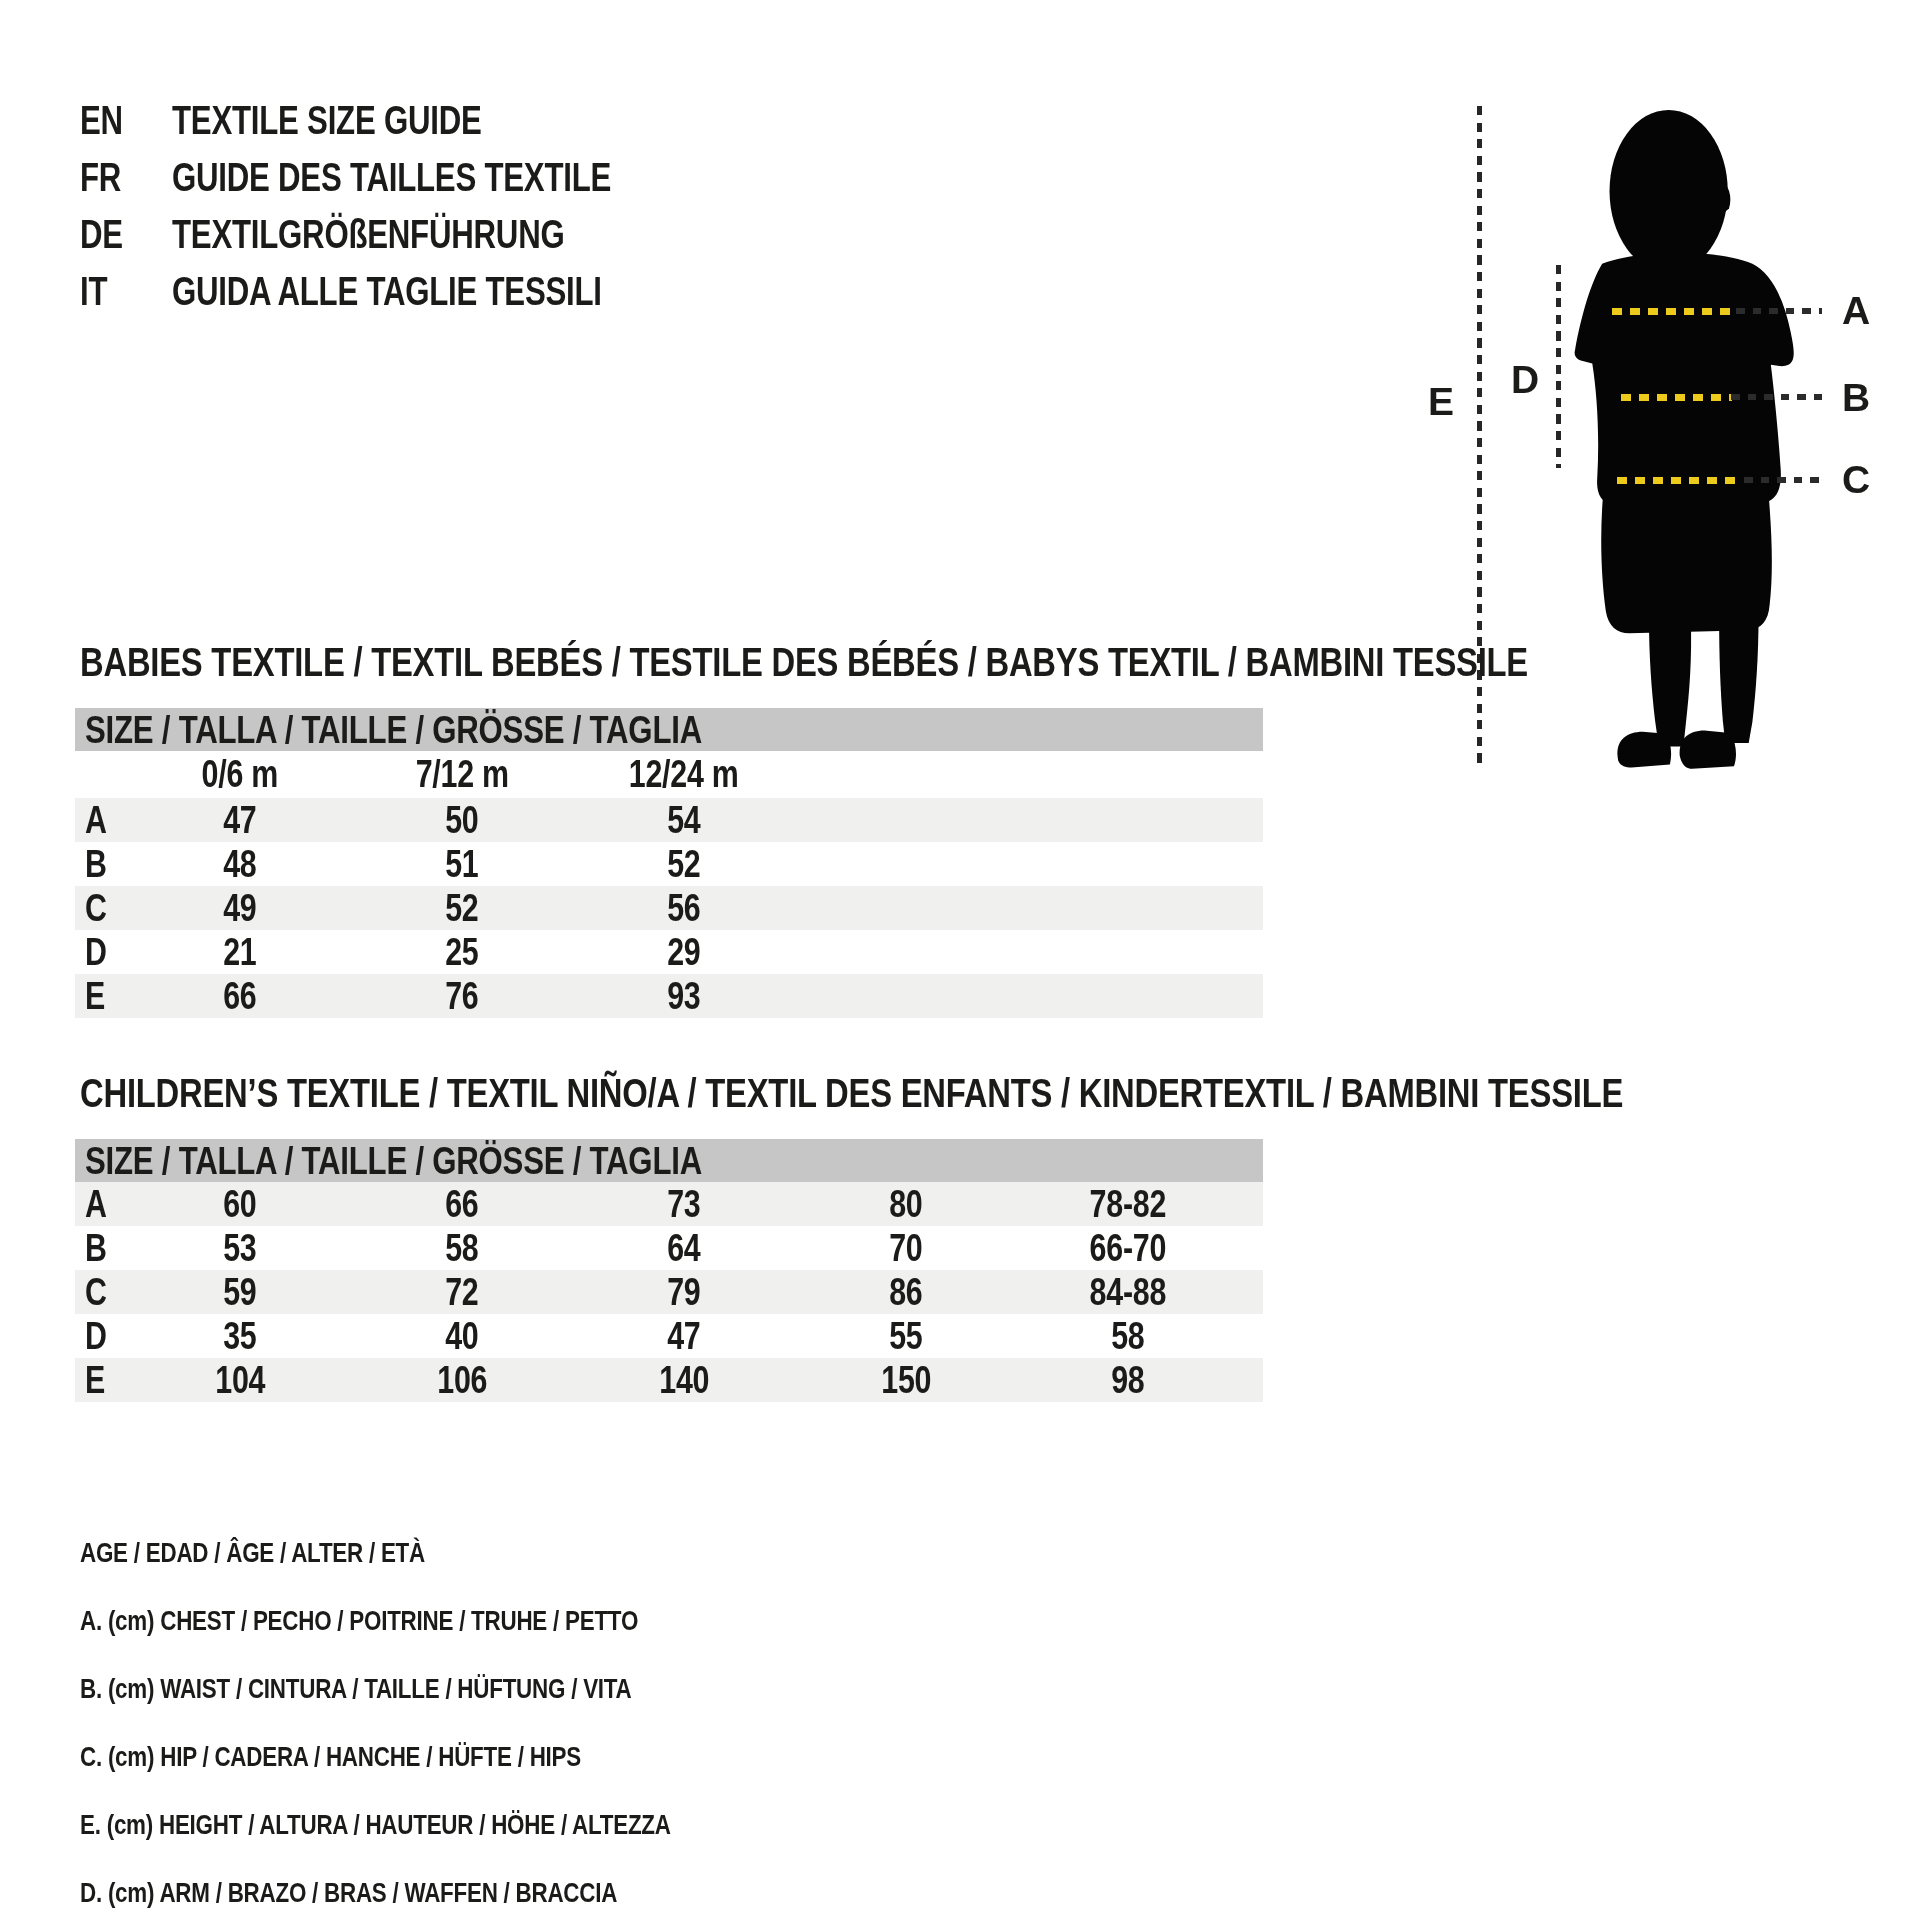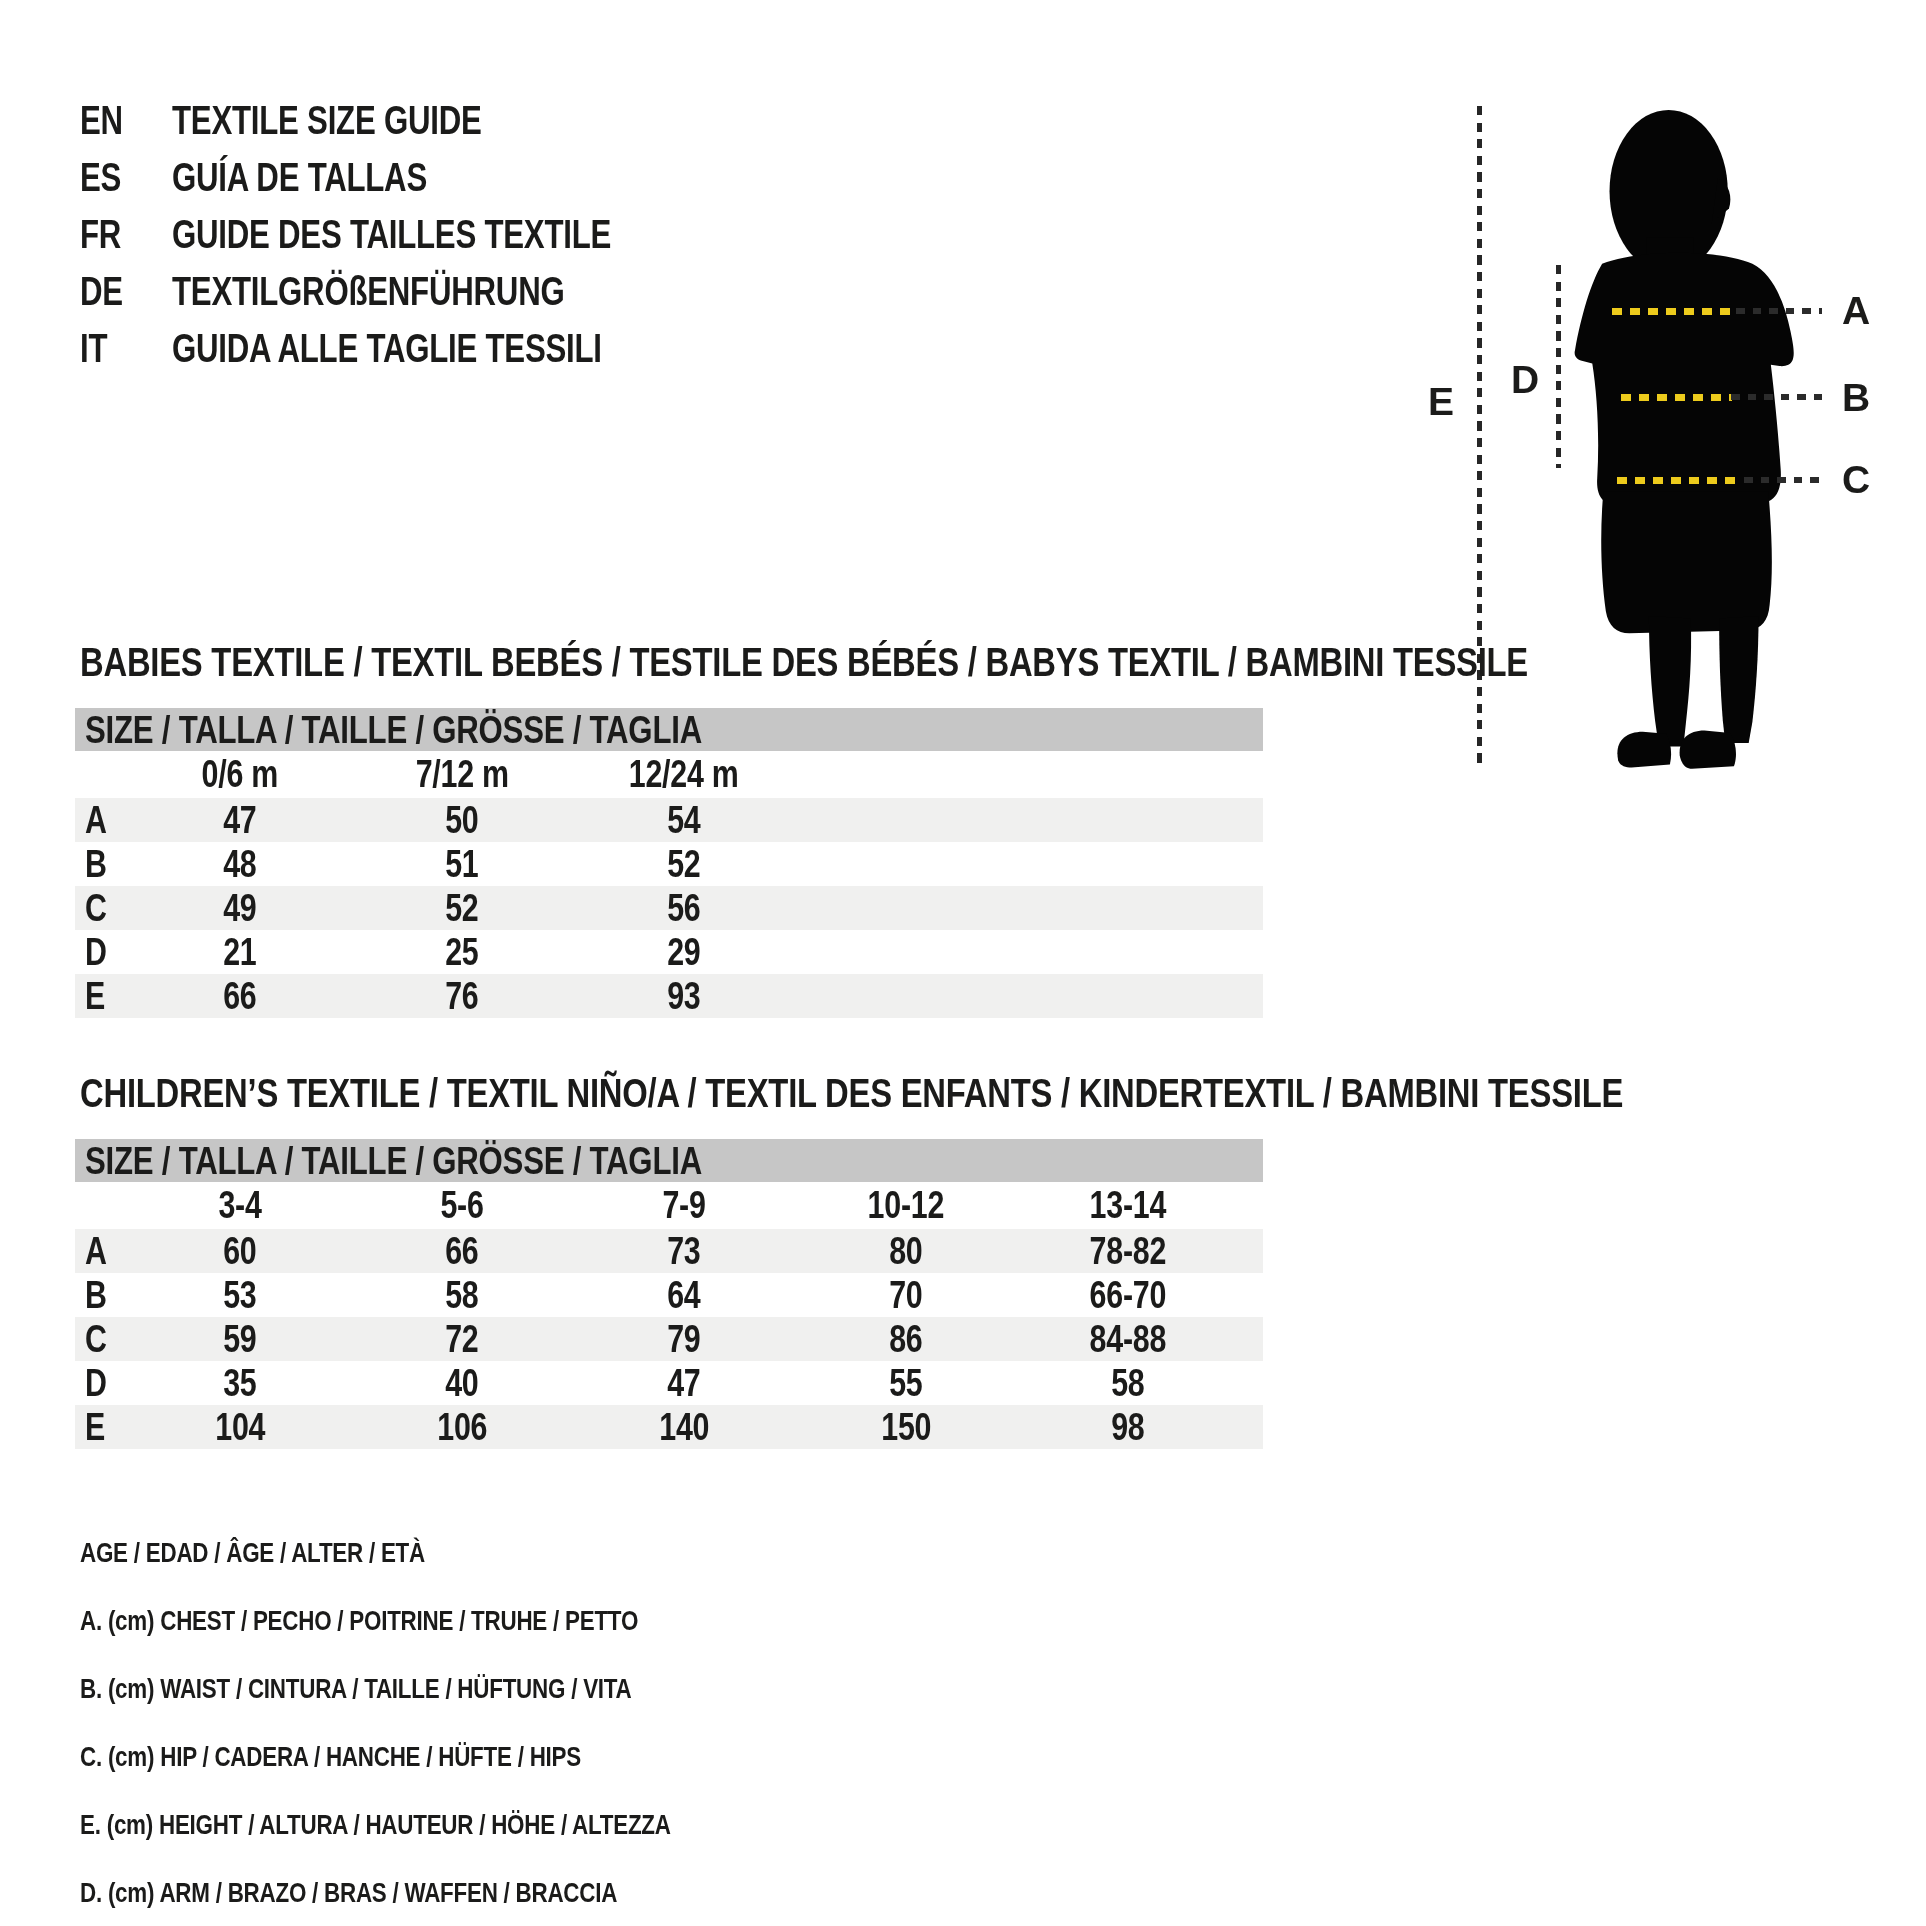--- a/index.html
+++ b/index.html
@@ -63,24 +63,20 @@
 <body>
 
 <div class="canvas">
 
   <div class="lang-block">
     <div class="lang-row">
       <span class="lang-code"><span class="cl">EN</span></span>
       <span class="cl">TEXTILE SIZE GUIDE</span>
     </div>
     <div class="lang-row">
-      <span class="lang-code"><span class="cl">ES</span></span>
-      <span class="cl">GUÍA DE TALLAS</span>
-    </div>
-    <div class="lang-row">
       <span class="lang-code"><span class="cl">FR</span></span>
       <span class="cl">GUIDE DES TAILLES TEXTILE</span>
     </div>
     <div class="lang-row">
       <span class="lang-code"><span class="cl">DE</span></span>
       <span class="cl">TEXTILGRÖßENFÜHRUNG</span>
     </div>
     <div class="lang-row">
       <span class="lang-code"><span class="cl">IT</span></span>
       <span class="cl">GUIDA ALLE TAGLIE TESSILI</span>
@@ -164,28 +160,20 @@
   </div>
 
   <div class="section-title title-children">
     <span class="c">CHILDREN’S TEXTILE / TEXTIL NIÑO/A / TEXTIL DES ENFANTS / KINDERTEXTIL / BAMBINI TESSILE</span>
   </div>
 
   <div class="tbl tbl-children">
     <div class="tbl-header">
       <span class="c">SIZE / TALLA / TAILLE / GRÖSSE / TAGLIA</span>
     </div>
-    <div class="tbl-row tbl-colhead cols-5">
-      <div class="rowlabel"></div>
-      <div class="cell"><span class="cc">3-4</span></div>
-      <div class="cell"><span class="cc">5-6</span></div>
-      <div class="cell"><span class="cc">7-9</span></div>
-      <div class="cell"><span class="cc">10-12</span></div>
-      <div class="cell"><span class="cc">13-14</span></div>
-    </div>
     <div class="tbl-row cols-5 row-shade">
       <div class="rowlabel"><span class="c">A</span></div>
       <div class="cell"><span class="cc">60</span></div>
       <div class="cell"><span class="cc">66</span></div>
       <div class="cell"><span class="cc">73</span></div>
       <div class="cell"><span class="cc">80</span></div>
       <div class="cell"><span class="cc">78-82</span></div>
     </div>
     <div class="tbl-row cols-5">
       <div class="rowlabel"><span class="c">B</span></div>

